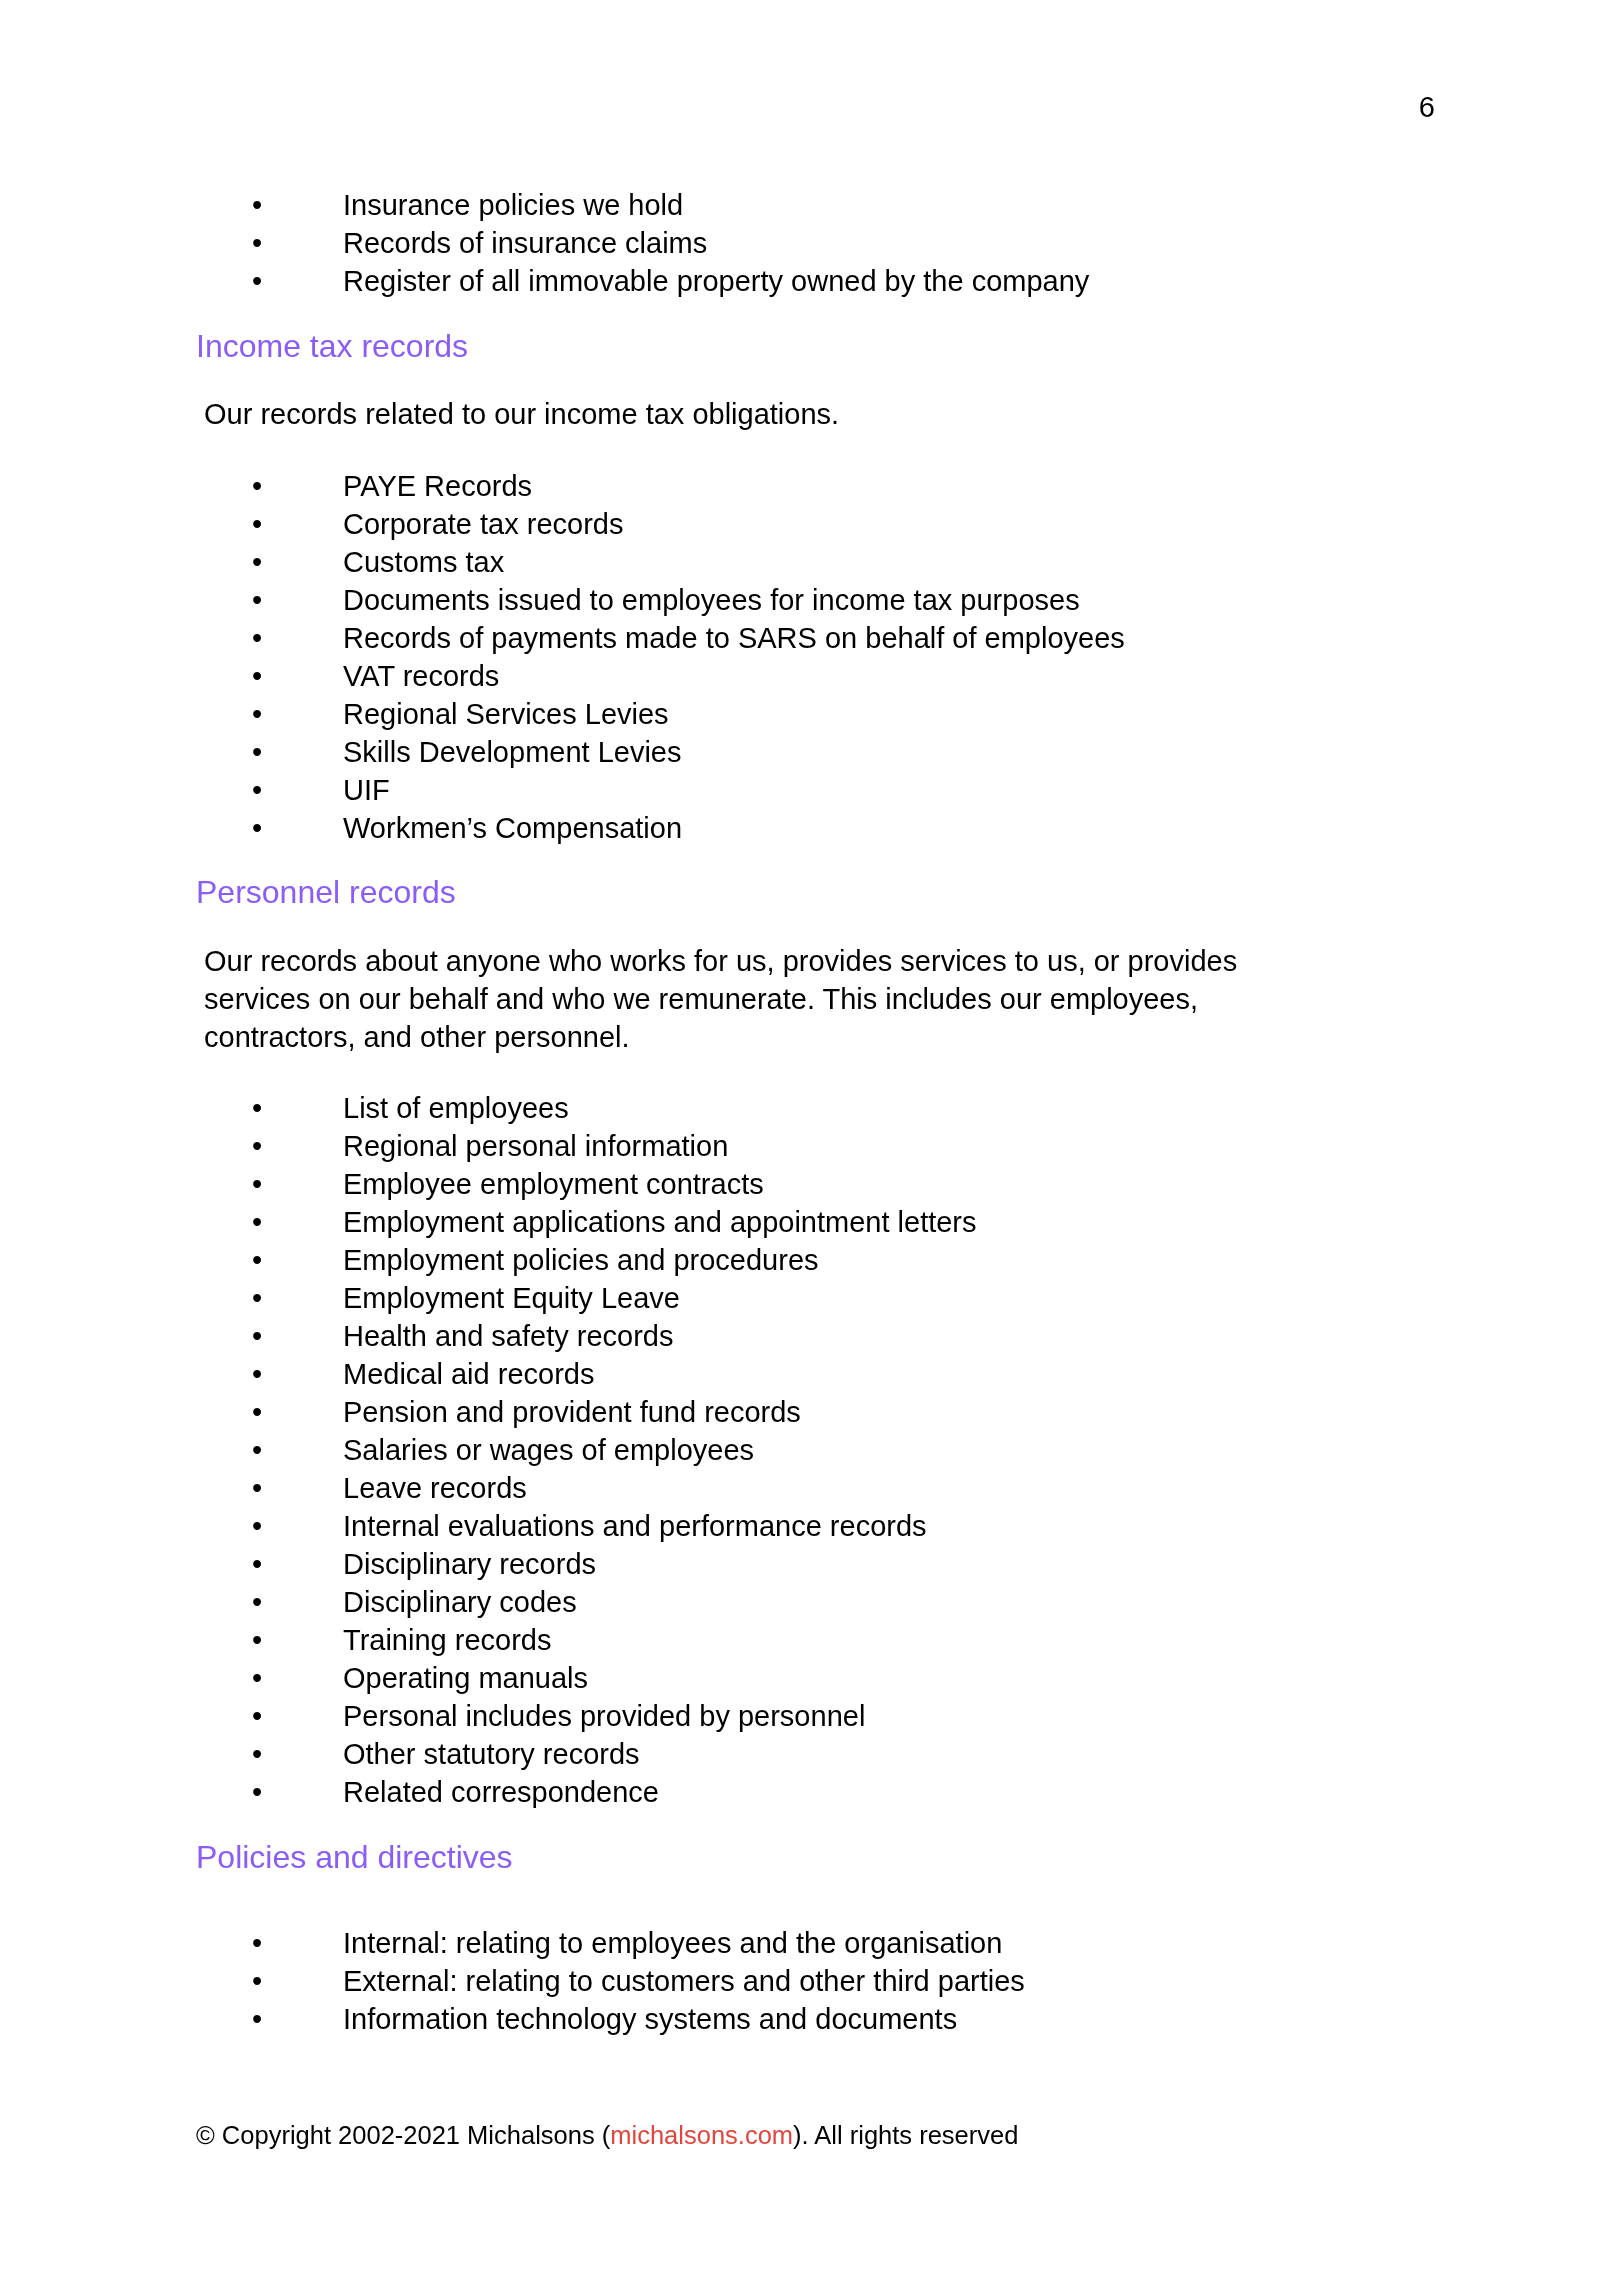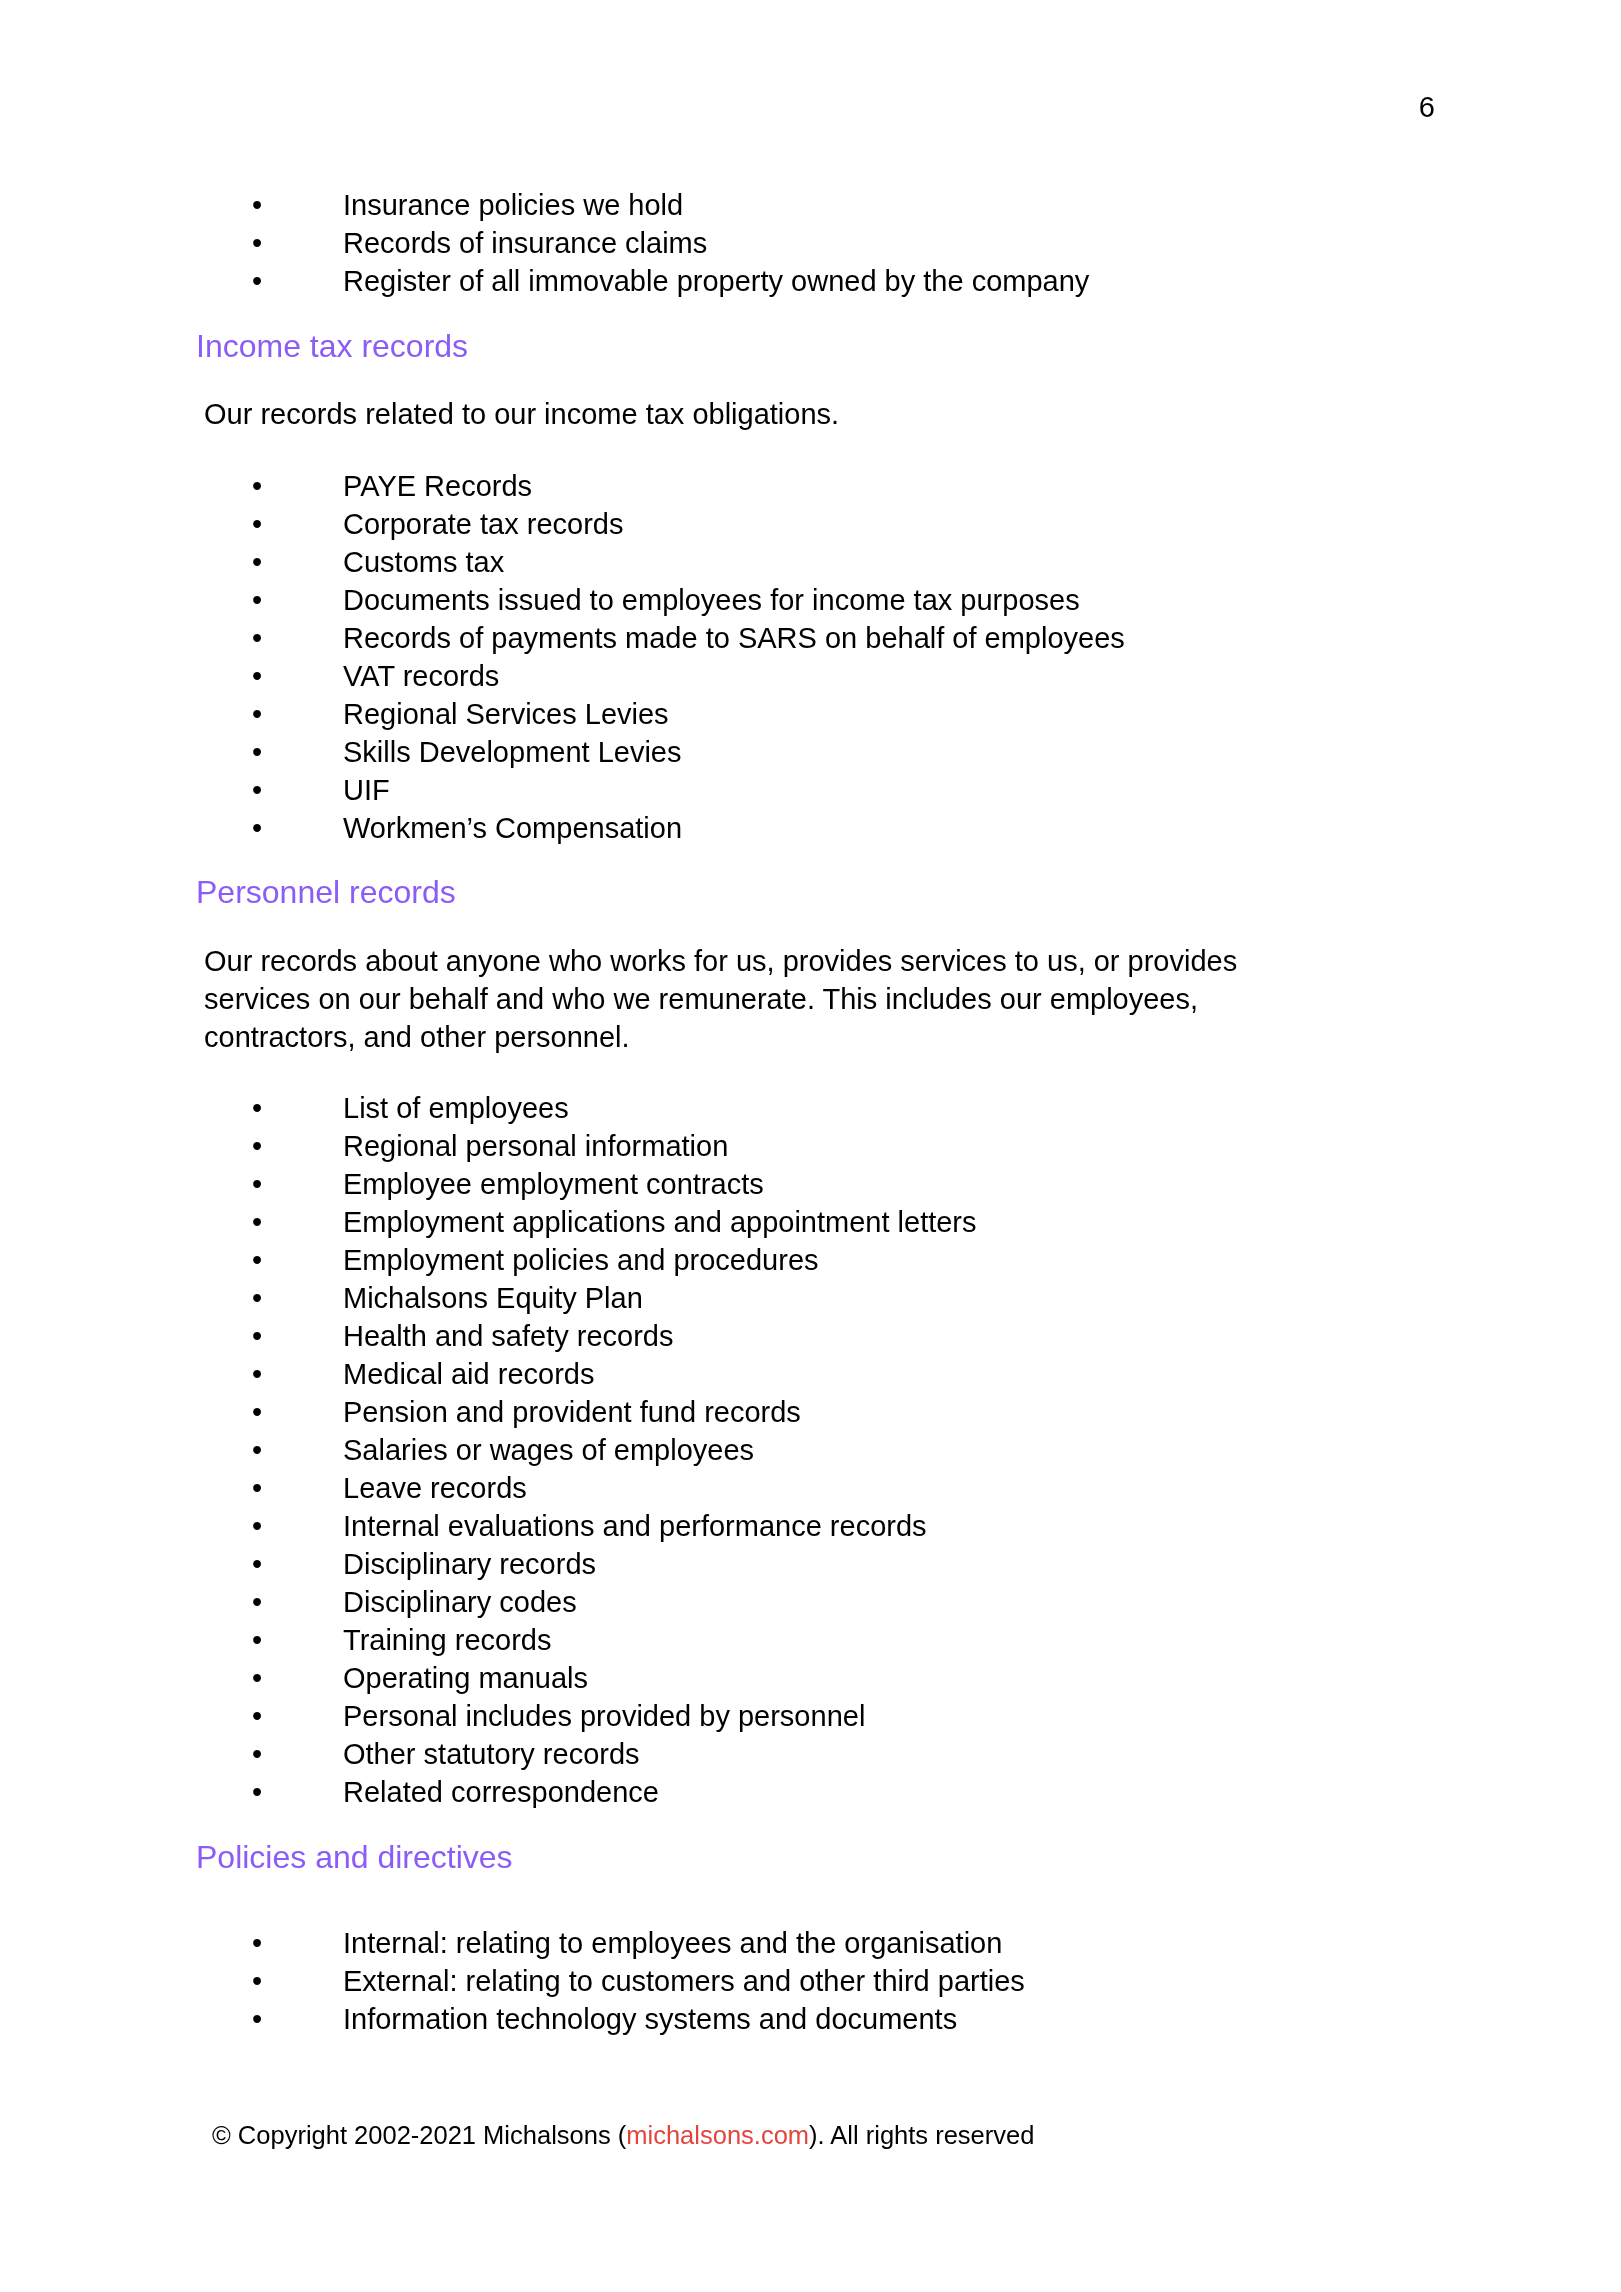--- a/index.html
+++ b/index.html
@@ -64,21 +64,21 @@
     font-size: 29px;
     line-height: 38px;
     color: #000000;
     margin: 8px;
   }
   .gap-after-list { height: 25.5px; }
   .gap-after-heading { height: 21.6px; }
   .gap-after-para { height: 25.5px; }
   .footer {
     position: absolute;
-    left: 212px;
+    left: 196px;
     top: 2119px;
     font-size: 25.5px;
     line-height: 1.3;
     color: #000000;
     white-space: nowrap;
   }
   .footer .link {
     color: #e2453c;
     text-decoration: none;
   }
@@ -121,21 +121,21 @@
         <h2 class="section-heading">Personnel records</h2>
         <div class="gap-after-heading"></div>
         <p class="para">Our records about anyone who works for us, provides services to us, or provides services on our behalf and who we remunerate. This includes our employees, contractors, and other personnel.</p>
         <div class="gap-after-para"></div>
         <ul class="bullet-list">
           <li><span class="bullet">•</span><span>List of employees</span></li>
           <li><span class="bullet">•</span><span>Regional personal information</span></li>
           <li><span class="bullet">•</span><span>Employee employment contracts</span></li>
           <li><span class="bullet">•</span><span>Employment applications and appointment letters</span></li>
           <li><span class="bullet">•</span><span>Employment policies and procedures</span></li>
-          <li><span class="bullet">•</span><span>Michalsons Equity Plan</span></li>
+          <li><span class="bullet">•</span><span>Employment Equity Leave</span></li>
           <li><span class="bullet">•</span><span>Health and safety records</span></li>
           <li><span class="bullet">•</span><span>Medical aid records</span></li>
           <li><span class="bullet">•</span><span>Pension and provident fund records</span></li>
           <li><span class="bullet">•</span><span>Salaries or wages of employees</span></li>
           <li><span class="bullet">•</span><span>Leave records</span></li>
           <li><span class="bullet">•</span><span>Internal evaluations and performance records</span></li>
           <li><span class="bullet">•</span><span>Disciplinary records</span></li>
           <li><span class="bullet">•</span><span>Disciplinary codes</span></li>
           <li><span class="bullet">•</span><span>Training records</span></li>
           <li><span class="bullet">•</span><span>Operating manuals</span></li>

